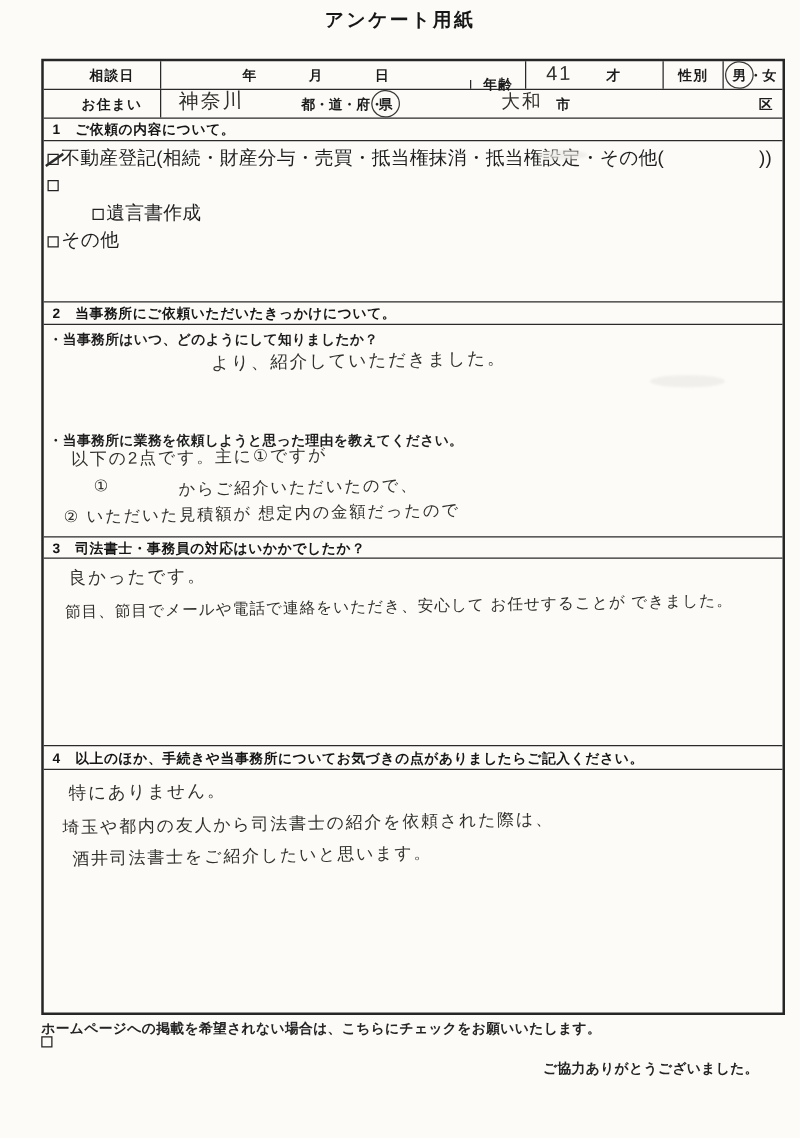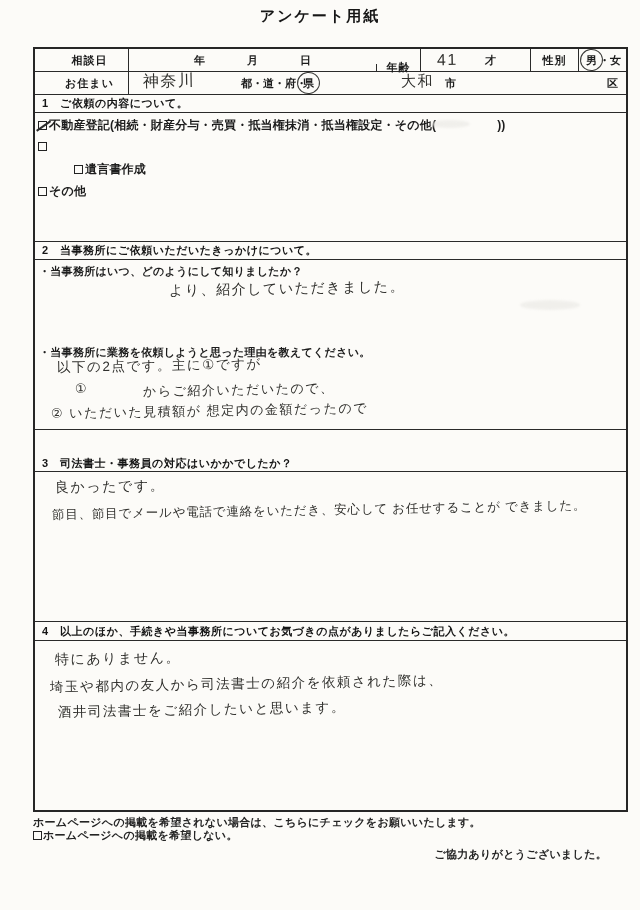--- a/index.html
+++ b/index.html
@@ -65,21 +65,21 @@
   .checkbox{
     display:inline-block;width:9px;height:9px;
     border:1.3px solid #222;box-sizing:border-box;
     margin-right:2px;vertical-align:-1px;position:relative;
     background:transparent;
   }
   .checkbox.checked::after{
     content:"";position:absolute;width:17px;height:1.6px;background:#2b2b2b;
     left:-4px;top:3px;transform:rotate(-35deg);
   }
-  .chkrow{font-size:12px;font-weight:700;color:#1d1d1d;letter-spacing:0.2px;white-space:nowrap;}
+  .chkrow{font-size:15px;font-weight:400;color:#1d1d1d;letter-spacing:0.2px;white-space:nowrap;}
   
   .fnote{position:absolute;font-size:11px;font-weight:700;color:#242424;letter-spacing:0.3px;}
   
   .smudge{position:absolute;background:#e9e8e4;border-radius:50%;filter:blur(1px);opacity:.6;}
 </style>
 </head>
 <body>
 
 <div class="sheet">
 
@@ -140,37 +140,37 @@
     <div class="sbody" style="height:170px;">
       <div class="abs q" style="left:4px;top:4px;">・当事務所はいつ、どのようにして知りましたか？</div>
       <div class="abs hand" style="left:134px;top:20px;">より、紹介していただきました。</div>
       <div class="abs q" style="left:4px;top:85px;">・当事務所に業務を依頼しようと思った理由を教えてください。</div>
       <div class="abs hand" style="left:22px;top:97px;font-size:13.5px;">以下の2点です。主に①ですが</div>
       <div class="abs hand" style="left:40px;top:121px;font-size:13px;">①</div>
       <div class="abs hand" style="left:108px;top:121px;font-size:13px;">からご紹介いただいたので、</div>
       <div class="abs hand" style="left:16px;top:142px;font-size:13px;">② いただいた見積額が 想定内の金額だったので</div>
     </div>
 
-    <div class="shead" style="height:17px;margin-top:25px;">3　司法書士・事務員の対応はいかかでしたか？</div>
+    <div class="shead" style="height:17px;">3　司法書士・事務員の対応はいかかでしたか？</div>
     <div class="sbody" style="height:150px;">
       <div class="abs hand" style="left:20px;top:6px;">良かったです。</div>
       <div class="abs hand" style="left:17px;top:30px;font-size:12.5px;letter-spacing:0.8px;">節目、節目でメールや電話で連絡をいただき、安心して お任せすることが できました。</div>
     </div>
 
     <div class="shead" style="height:19px;">4　以上のほか、手続きや当事務所についてお気づきの点がありましたらご記入ください。</div>
     <div class="sbody" style="height:176px;">
       <div class="abs hand" style="left:20px;top:9px;">特にありません。</div>
       <div class="abs hand" style="left:15px;top:34px;font-size:13.5px;">埼玉や都内の友人から司法書士の紹介を依頼された際は、</div>
       <div class="abs hand" style="left:23px;top:60px;font-size:13.5px;">酒井司法書士をご紹介したいと思います。</div>
     </div>
 
   </div>
 
   <div class="fnote" style="left:33px;top:815px;">ホームページへの掲載を希望されない場合は、こちらにチェックをお願いいたします。</div>
   <div class="fnote" style="left:33px;top:828px;">
-    <span class="checkbox" style="margin-right:1px;"></span><span>ホームページへの掲載を希望しない。</span>
+    <span class="checkbox" style="margin-right:1px;"></span>
   </div>
   <div class="fnote" style="right:33px;top:847px;">ご協力ありがとうございました。</div>
 
   <div class="smudge" style="left:520px;top:300px;width:60px;height:10px;"></div>
   <div class="smudge" style="left:430px;top:120px;width:40px;height:8px;"></div>
 
 </div>
 
 </body></html>

